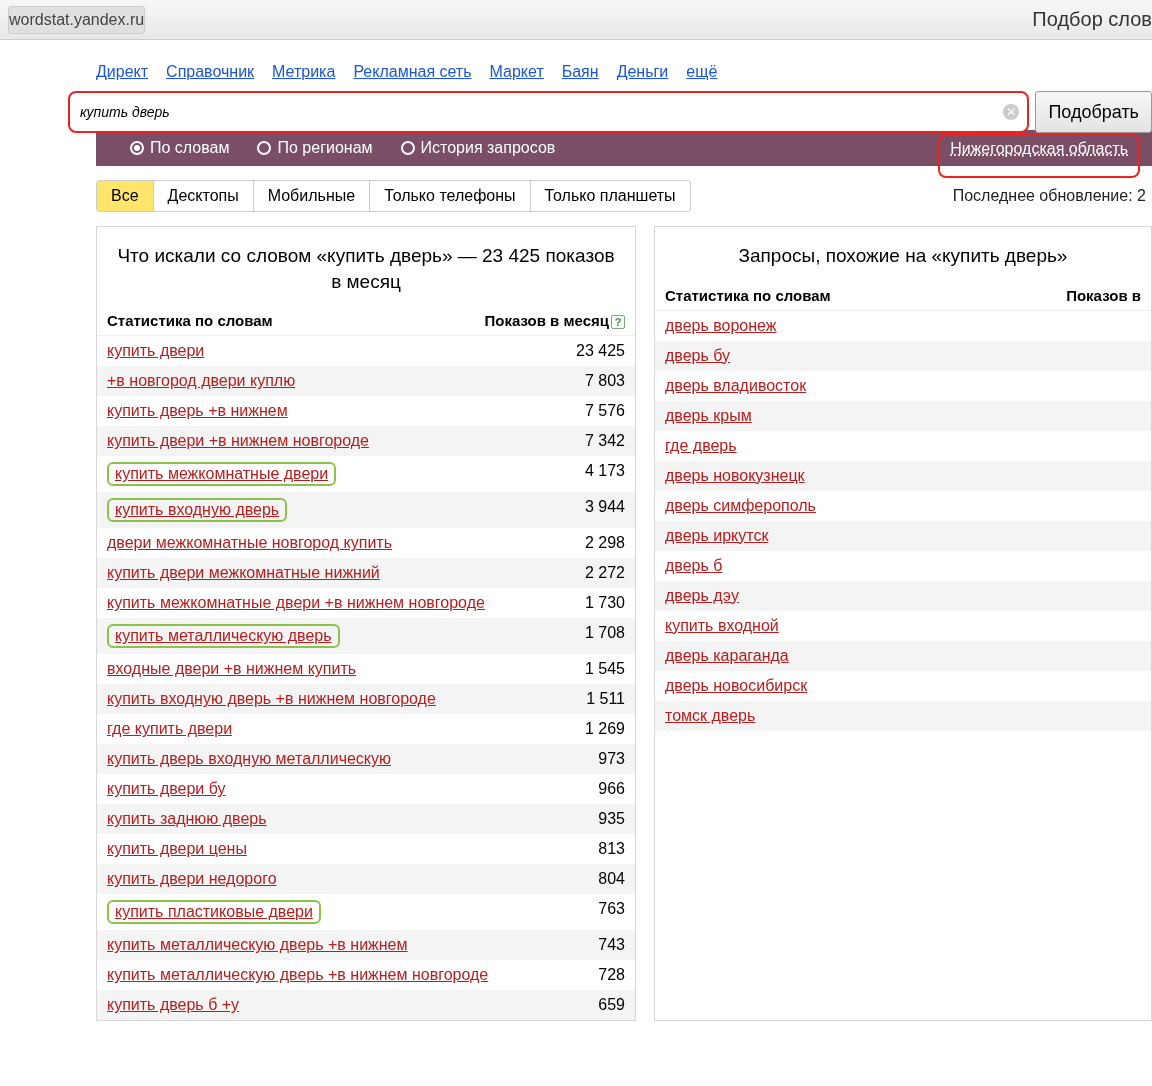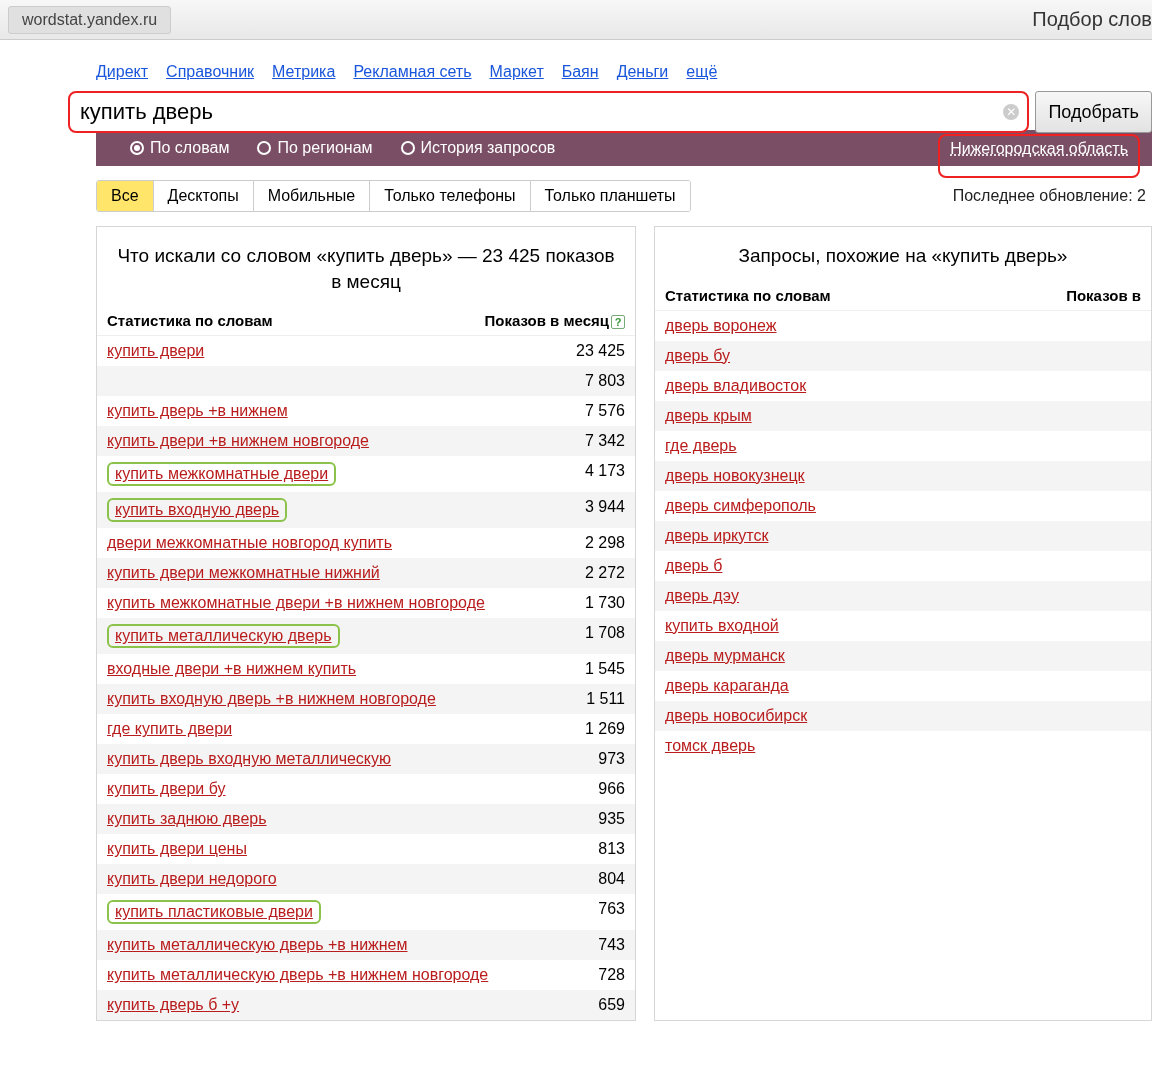--- a/index.html
+++ b/index.html
@@ -1,26 +1,26 @@
 <!DOCTYPE html>
 <html><head>
 <meta charset="utf-8">
 <style>
   * { box-sizing: border-box; margin: 0; padding: 0; }
   body { font-family: Arial, Helvetica, sans-serif; font-size: 15px; color: #000; background: #fff; width: 1152px; overflow: hidden; }
   .addrbar { height: 40px; display:flex; align-items:center; background: linear-gradient(#f7f7f7,#e8e8e8); border-bottom:1px solid #ccc; }
-  .addr { background:#e0e0e0; border:1px solid #ccc; border-radius:3px; padding:4px 13px; margin-left:8px; color:#444; font-size:16px; }
+  .addr { background:#e0e0e0; border:1px solid #ccc; border-radius:3px; padding:4px 0; margin-left:8px; color:#444; font-size:16px; }
   .page-title { flex:1; text-align:right; font-size:20px; color:#333; }
   .container { padding: 17px 0 0 0; }
   .topnav { padding: 6px 0 10px 96px; }
   .topnav a { color:#1a56db; text-decoration:underline; margin-right:18px; font-size:16px; }
   .search-wrap { margin: 0 0 0 68px; position:relative; }
   .search-row { display:flex; align-items:stretch; }
   .search-box { flex:1; position:relative; border:2px solid #e22; border-radius:8px; background:#fff; padding:2px; margin-right:6px; height:42px; max-width:972px;}
-  .search-input { width:100%; height:100%; border:none; outline:none; font-size:22px; padding:0 30px 0 8px; }
+  .search-input { width:100%; height:100%; border:none; outline:none; font-size:14px; padding:0 30px 0 8px;font-style:italic; }
   .clear-x { position:absolute; right:8px; top:50%; transform:translateY(-50%); width:16px; height:16px; border-radius:50%; background:#ccc; color:#fff; font-size:12px; text-align:center; line-height:16px; cursor:pointer;}
   .btn-submit { height:42px; background:linear-gradient(#f7f7f7,#e3e3e3); border:1px solid #999; border-radius:3px; padding:0 12px; font-size:18px; white-space:nowrap; overflow:hidden; }
   .radio-bar { background:#7a4e65; height:36px; display:flex; align-items:center; padding-left:34px; color:#fff; font-size:16px; margin-top:-3px; margin-left:28px;}
   .radio-opt { display:flex; align-items:center; margin-right:28px; cursor:pointer;}
   .radio-dot { width:14px; height:14px; border-radius:50%; border:2px solid #fff; margin-right:6px; display:inline-block; position:relative;}
   .radio-dot.sel::after { content:""; position:absolute; inset:2px; border-radius:50%; background:#fff; }
   .region-box { margin-left:auto; margin-right:12px; border:2px solid #e22; border-radius:8px; padding:4px 10px 18px 10px; color:#fff; white-space:nowrap; position:relative; top:8px; background:transparent;}
   .region-box span { color:#fff; text-decoration:underline dotted; }
   .tabs-row { display:flex; align-items:center; padding: 14px 0 14px 96px; }
   .tabs { display:flex; border:1px solid #ccc; border-radius:3px; overflow:hidden; }
@@ -97,20 +97,21 @@
       <div class="thead">
         <div class="th-l">Статистика по словам</div>
         <div class="th-r"><span>Показов в месяц</span><span class="help-ic">?</span></div>
       </div>
       <div class="rows" id="left-rows">
           <div class="row">
             <div style="flex: 1 1 0%;"><a href="#">купить двери</a></div>
             <div class="val">23 425</div>
           </div>
           <div class="row">
+            <div style="flex: 1 1 0%;"><a href="#">+в новгород двери куплю</a></div>
             <div class="val">7 803</div>
           </div>
           <div class="row">
             <div style="flex: 1 1 0%;"><a href="#">купить дверь +в нижнем</a></div>
             <div class="val">7 576</div>
           </div>
           <div class="row">
             <div style="flex: 1 1 0%;"><a href="#">купить двери +в нижнем новгороде</a></div>
             <div class="val">7 342</div>
           </div>
@@ -222,23 +223,20 @@
           <div class="row">
             <a href="#">дверь б</a>
           </div>
           <div class="row">
             <a href="#">дверь дэу</a>
           </div>
           <div class="row">
             <a href="#">купить входной</a>
           </div>
           <div class="row">
-            <a href="#">дверь мурманск</a>
-          </div>
-          <div class="row">
             <a href="#">дверь караганда</a>
           </div>
           <div class="row">
             <a href="#">дверь новосибирск</a>
           </div>
           <div class="row">
             <a href="#">томск дверь</a>
           </div>
         </div>
     </div>

